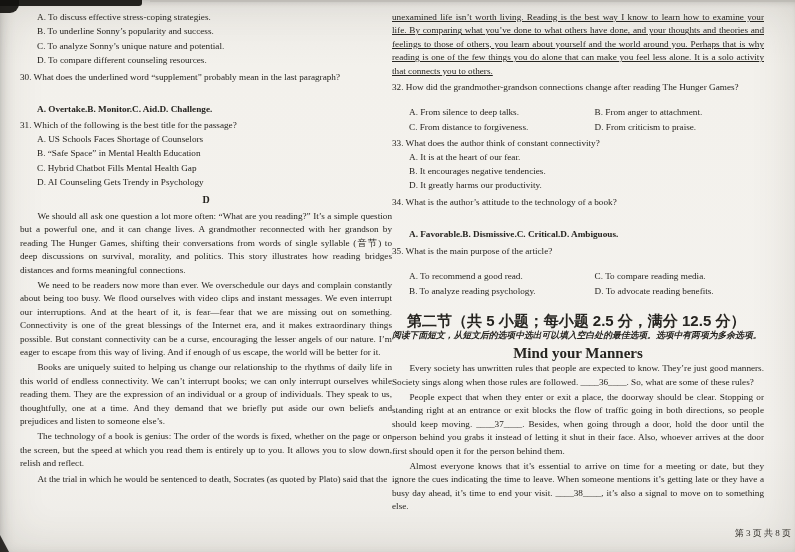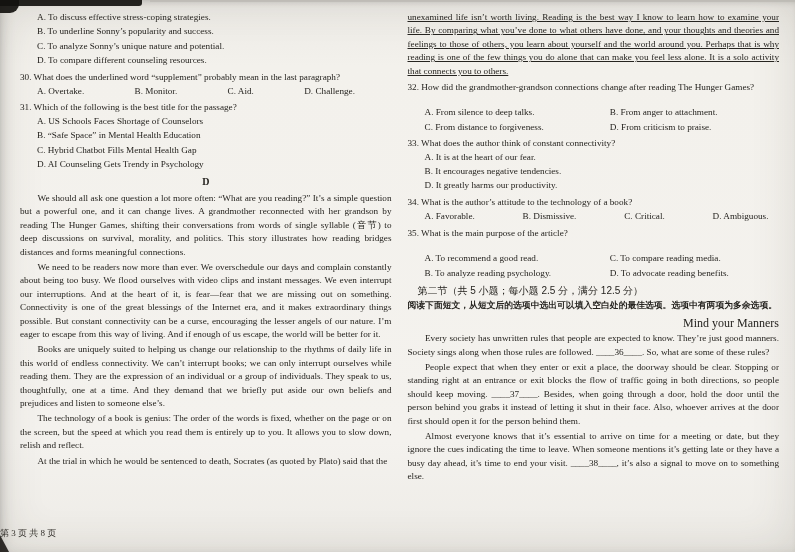--- a/index.html
+++ b/index.html
@@ -6,34 +6,34 @@
   .page{
     position:relative;
     width:795px;height:552px;
     margin:0 auto;
     background:linear-gradient(180deg,#eceae5 0%,#f3f1ec 12%,#f4f2ee 80%,#edebe6 100%);
     font-family:"Liberation Serif","DejaVu Serif",serif;
     color:#262420;
     overflow:hidden;
     box-shadow:inset 0 0 45px rgba(70,62,48,.14), inset 7px 0 16px -9px rgba(0,0,0,.30), inset 0 5px 8px -6px rgba(0,0,0,.25);
   }
-  .columns{display:flex;gap:16px;padding:11px 16px 0 20px;}
+  .columns{display:flex;padding:11px 16px 0 20px;}
   .col{width:372px;font-size:9.2px;line-height:13.4px;text-align:justify;}
   .opt-block .opt{padding-left:17px;margin:0 0 1px 0;}
   .q{margin-top:3px;}
-  .opts-inline{display:flex;justify-content:space-between;padding-left:17px;width:318px;margin-top:1px;}
+  .opts-inline{display:flex;padding-left:17px;width:318px;margin-top:19px;font-weight:bold;}
   .opts-inline.wide{width:344px;}
   .opts-grid{display:grid;grid-template-columns:1.06fr 1fr;padding-left:17px;column-gap:6px;row-gap:1px;margin-top:12px;}
   .passage-label{text-align:center;font-weight:bold;margin:4px 0 3px 0;font-size:10px;}
   .para{margin:0 0 2px 0;text-indent:1.9em;}
   .para.noindent{text-indent:0;text-decoration:underline;}
-  .section-heading{font-weight:normal;text-indent:1em;margin-top:4px;font-family:"Liberation Sans","DejaVu Sans",sans-serif;font-size:10px;}
-  .instructions{font-weight:bold;margin-top:2px;font-family:"Liberation Sans","DejaVu Sans",sans-serif;font-size:8.8px;}
-  .cloze-title{text-align:right;font-weight:normal;margin:4px 0 2px 0;font-size:12px;}
-  .footer{position:absolute;left:0;right:4px;bottom:12px;text-align:left;font-size:9px;color:#33302b;}
+  .section-heading{font-weight:bold;text-indent:1em;margin-top:16px;font-family:"Liberation Sans","DejaVu Sans",sans-serif;font-size:15px;}
+  .instructions{font-weight:bold;margin-top:2px;font-family:"Liberation Sans","DejaVu Sans",sans-serif;font-size:8.8px;font-style:italic;}
+  .cloze-title{text-align:center;font-weight:bold;margin:4px 0 2px 0;font-size:15px;}
+  .footer{position:absolute;left:0;right:4px;bottom:12px;text-align:right;font-size:9px;color:#33302b;}
   
   .scan-blob-tl{position:absolute;top:0;left:0;width:142px;height:6px;background:#14120f;border-radius:0 0 3px 0;opacity:.92;}
   .scan-corner-tl{position:absolute;top:0;left:0;width:19px;height:13px;background:#14120f;border-radius:0 0 9px 0;opacity:.92;}
   .scan-corner-bl{position:absolute;bottom:0;left:0;width:9px;height:17px;background:#1c1a16;clip-path:polygon(0 0,100% 100%,0 100%);opacity:.9;}
   .scan-edge-top{position:absolute;top:0;left:150px;right:0;height:2px;background:#bdbab4;opacity:.8;}
 </style>
 </head>
 <body>
 
 <div class="page">

